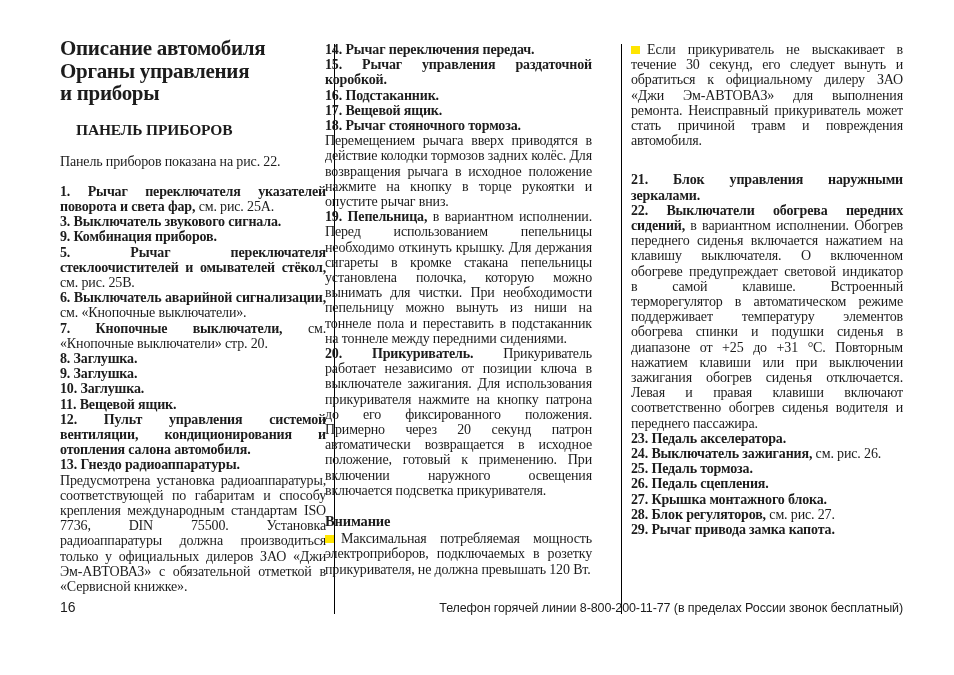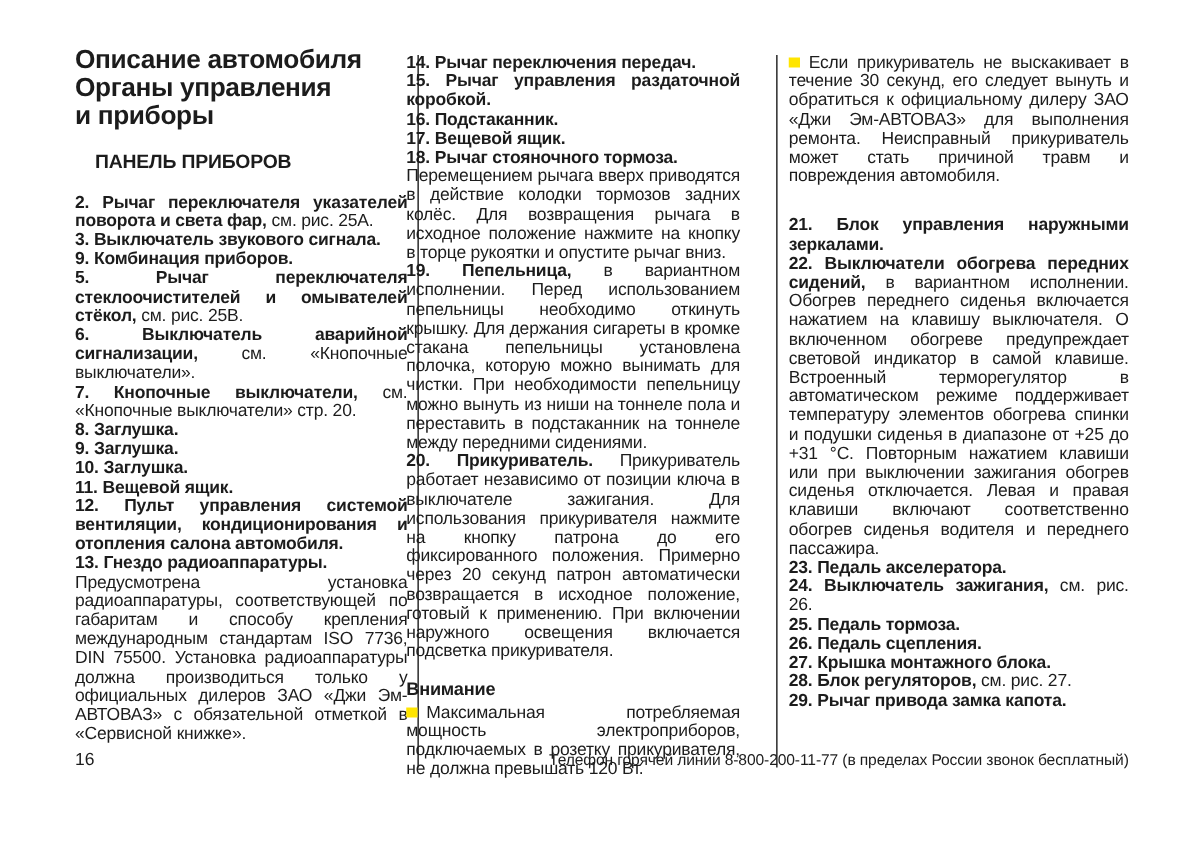--- a/index.html
+++ b/index.html
@@ -17,20 +17,21 @@
   .page {
     position: relative;
     width: 954px;
     height: 675px;
     background: #ffffff;
   }
   .col {
     position: absolute;
     top: 40px;
     letter-spacing: -0.15px;
+    font-family: Liberation Serif, serif;
   }
   .col-left   { left: 60px;  width: 266px; top: 37px; }
   .col-middle { left: 325px; width: 267px; top: 42px; }
   .col-right  { left: 631px; width: 272px; top: 42px; }
   .divider {
     position: absolute;
     top: 44px;
     width: 1px;
     height: 570px;
     background: #000000;
@@ -104,22 +105,23 @@
 
 <div class="page">
 
   <div class="col col-left">
     <div class="doc-title">
       <div>Описание автомобиля</div>
       <div>Органы управления</div>
       <div>и приборы</div>
     </div>
     <div class="h2">ПАНЕЛЬ ПРИБОРОВ</div>
+    <p class="intro">Панель приборов показана на рис. 22.</p>
 
-    <p class="item"><b>2. Рычаг переключателя указателей поворота и света фар,</b> <span>см. рис. 25А.</span></p>
+    <p class="item"><b>1. Рычаг переключателя указателей поворота и света фар,</b> <span>см. рис. 25А.</span></p>
     <p class="item"><b>3. Выключатель звукового сигнала.</b></p>
     <p class="item"><b>9. Комбинация приборов.</b></p>
     <p class="item"><b>5. Рычаг переключателя стеклоочистителей и омывателей стёкол,</b> <span>см. рис. 25В.</span></p>
     <p class="item"><b>6. Выключатель аварийной сигнализации,</b> <span>см. «Кнопочные выключатели».</span></p>
     <p class="item"><b>7. Кнопочные выключатели,</b> <span>см. «Кнопочные выключатели» стр. 20.</span></p>
     <p class="item"><b>8. Заглушка.</b></p>
     <p class="item"><b>9. Заглушка.</b></p>
     <p class="item"><b>10. Заглушка.</b></p>
     <p class="item"><b>11. Вещевой ящик.</b></p>
     <p class="item"><b>12. Пульт управления системой вентиляции, кондиционирования и отопления салона автомобиля.</b></p>

